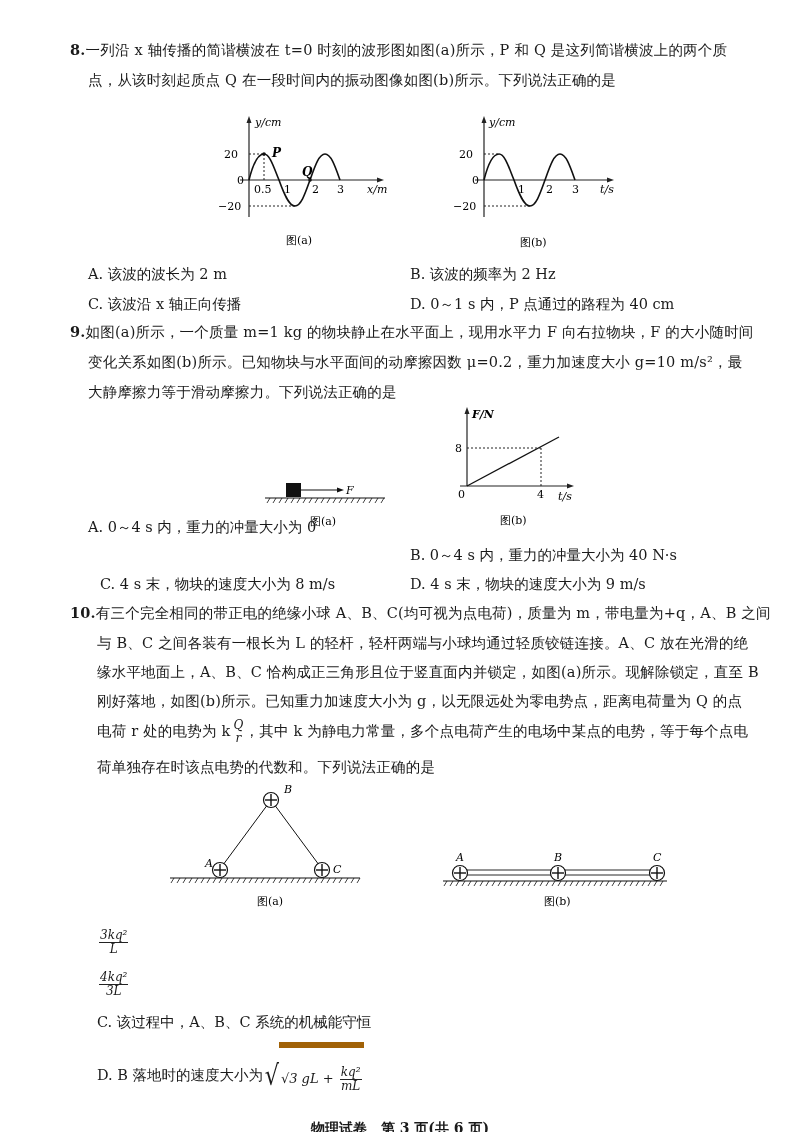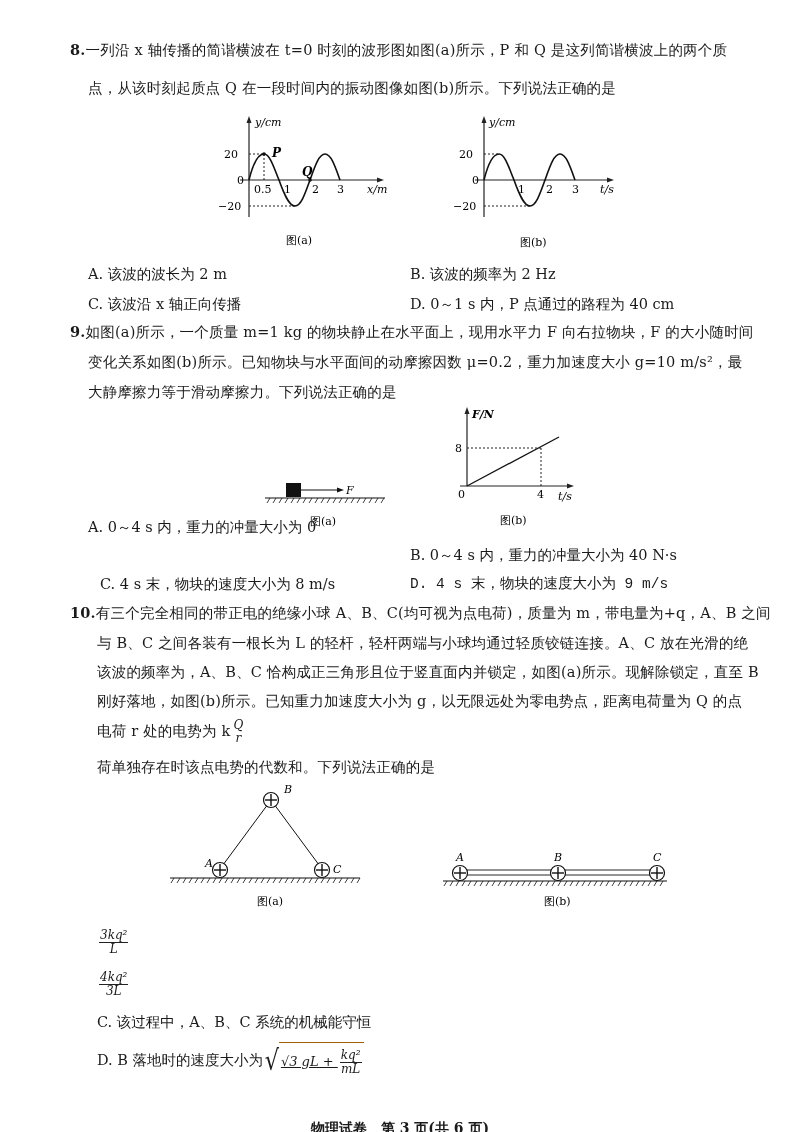--- a/index.html
+++ b/index.html
@@ -7,32 +7,32 @@
     width:800px; height:1132px; background:#ffffff; position:relative; overflow:hidden;
     font-family: "DejaVu Serif", "Liberation Serif", serif; color:#1a1a1a;
   }
   .line { position:absolute; font-size:14.5px; line-height:20px; white-space:nowrap; letter-spacing:0.2px; }
   .qnum { font-weight:bold; }
   .opt { position:absolute; font-size:14.5px; line-height:20px; white-space:nowrap; }
   .fig { position:absolute; }
   .frac { display:inline-block; vertical-align:middle; text-align:center; font-size:12px; line-height:13px; font-style:italic; margin-left:2px; }
   .frac .num { display:block; border-bottom:1px solid #222; padding:0 1px; }
   .frac .den { display:block; }
-  .sqrt { display:inline-block; vertical-align:middle; border-top:1px solid #a16207; padding:0 2px; margin-left:1px; position:relative;text-decoration:underline; }
+  .sqrt { display:inline-block; vertical-align:middle; border-top:6px solid #a16207; padding:12px 2px; margin-left:1px; position:relative; }
   .sqrt-sign { display:inline-block; font-size:28px; vertical-align:middle; transform:scaleX(0.8); margin-right:-3px; }
   .footer { position:absolute; top:1091px; left:0; width:800px; text-align:center; font-size:14px; font-weight:bold;margin-top:29px; }
   svg text { font-family: "DejaVu Serif", "Liberation Serif", serif; }
 </style>
 </head>
 <body>
 
 <div class="line" style="top:40px;left:70px;">
   <span class="qnum">8.</span><span>一列沿 x 轴传播的简谐横波在 t=0 时刻的波形图如图(a)所示，P 和 Q 是这列简谐横波上的两个质</span>
 </div>
-<div class="line" style="top:78px;left:88px;">点，从该时刻起质点 Q 在一段时间内的振动图像如图(b)所示。下列说法正确的是</div>
+<div class="line" style="top:70px;left:88px;">点，从该时刻起质点 Q 在一段时间内的振动图像如图(b)所示。下列说法正确的是</div>
 
 <div class="fig" style="top:112px;left:200px;width:200px;height:145px;">
   <svg width="200" height="145" viewBox="0 0 200 145">
 
     <line x1="49" y1="8" x2="49" y2="105" stroke="#222" stroke-width="1.2"></line>
     <polygon points="49,4 46.5,11 51.5,11" fill="#222"></polygon>
     <line x1="40" y1="68" x2="180" y2="68" stroke="#222" stroke-width="1.2"></line>
     <polygon points="184,68 177,65.5 177,70.5" fill="#222"></polygon>
 
     <line x1="49" y1="42" x2="64" y2="42" stroke="#222" stroke-dasharray="2,2"></line>
@@ -137,30 +137,30 @@
     <text x="8" y="96" font-size="11">0</text>
     <text x="87" y="96" font-size="11">4</text>
     <text x="108" y="98" font-size="11" font-style="italic">t/s</text>
     <text x="50" y="122" font-size="11">图(b)</text>
   </svg>
 </div>
 
 <div class="opt" style="top:517px;left:88px;">A. 0～4 s 内，重力的冲量大小为 0</div>
 <div class="opt" style="top:545px;left:410px;">B. 0～4 s 内，重力的冲量大小为 40 N·s</div>
 <div class="opt" style="top:574px;left:100px;">C. 4 s 末，物块的速度大小为 8 m/s</div>
-<div class="opt" style="top:574px;left:410px;font-family:Liberation Mono, monospace;">D. 4 s 末，物块的速度大小为 9 m/s</div>
+<div class="opt" style="top:574px;left:410px;">D. 4 s 末，物块的速度大小为 9 m/s</div>
 
 <div class="line" style="top:603px;left:70px;">
   <span class="qnum">10.</span><span>有三个完全相同的带正电的绝缘小球 A、B、C(均可视为点电荷)，质量为 m，带电量为+q，A、B 之间</span>
 </div>
 <div class="line" style="top:633px;left:97px;">与 B、C 之间各装有一根长为 L 的轻杆，轻杆两端与小球均通过轻质铰链连接。A、C 放在光滑的绝</div>
-<div class="line" style="top:662px;left:97px;">该波的频率为，A、B、C 恰构成正三角形且位于竖直面内并锁定，如图(a)所示。现解除锁定，直至 B</div>
+<div class="line" style="top:662px;left:97px;">缘水平地面上，A、B、C 恰构成正三角形且位于竖直面内并锁定，如图(a)所示。现解除锁定，直至 B</div>
 <div class="line" style="top:691px;left:97px;">刚好落地，如图(b)所示。已知重力加速度大小为 g，以无限远处为零电势点，距离电荷量为 Q 的点</div>
 <div class="line" style="top:716px;left:97px;line-height:30px;">
-  <span>电荷 r 处的电势为 k</span><span class="frac"><span class="num" style="border:none;">Q</span><span class="den">r</span></span>
+  <span>电荷 r 处的电势为 k</span><span class="frac"><span class="num" style="border:none;">Q</span><span class="den">r</span></span><span>，其中 k 为静电力常量，多个点电荷产生的电场中某点的电势，等于每个点电</span>
 </div>
 <div class="line" style="top:757px;left:97px;">荷单独存在时该点电势的代数和。下列说法正确的是</div>
 
 <div class="fig" style="top:780px;left:165px;width:200px;height:135px;">
   <svg width="200" height="135" viewBox="0 0 200 135">
     <line x1="55" y1="89" x2="106" y2="20" stroke="#111" stroke-width="1"></line>
     <line x1="106" y1="20" x2="157" y2="89" stroke="#111" stroke-width="1"></line>
     <g>
       <circle cx="106" cy="20" r="7.5" fill="#fff" stroke="#111" stroke-width="1.2"></circle>
       <line x1="100" y1="20" x2="112" y2="20" stroke="#111" stroke-width="1.4"></line>

